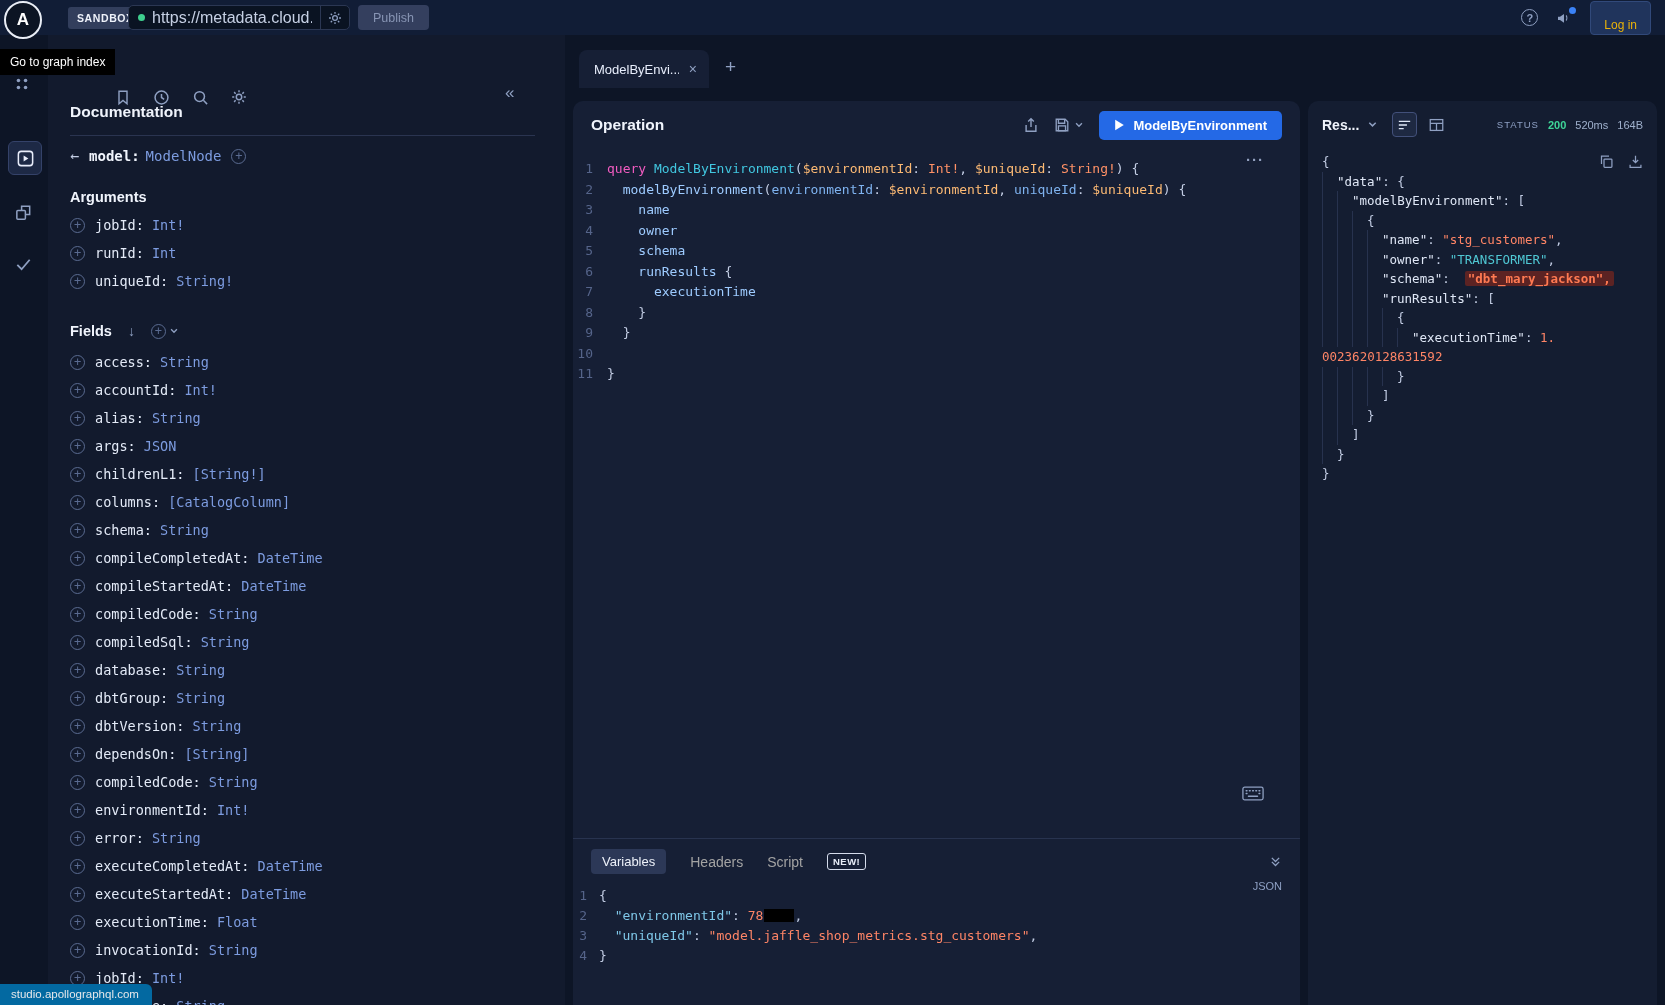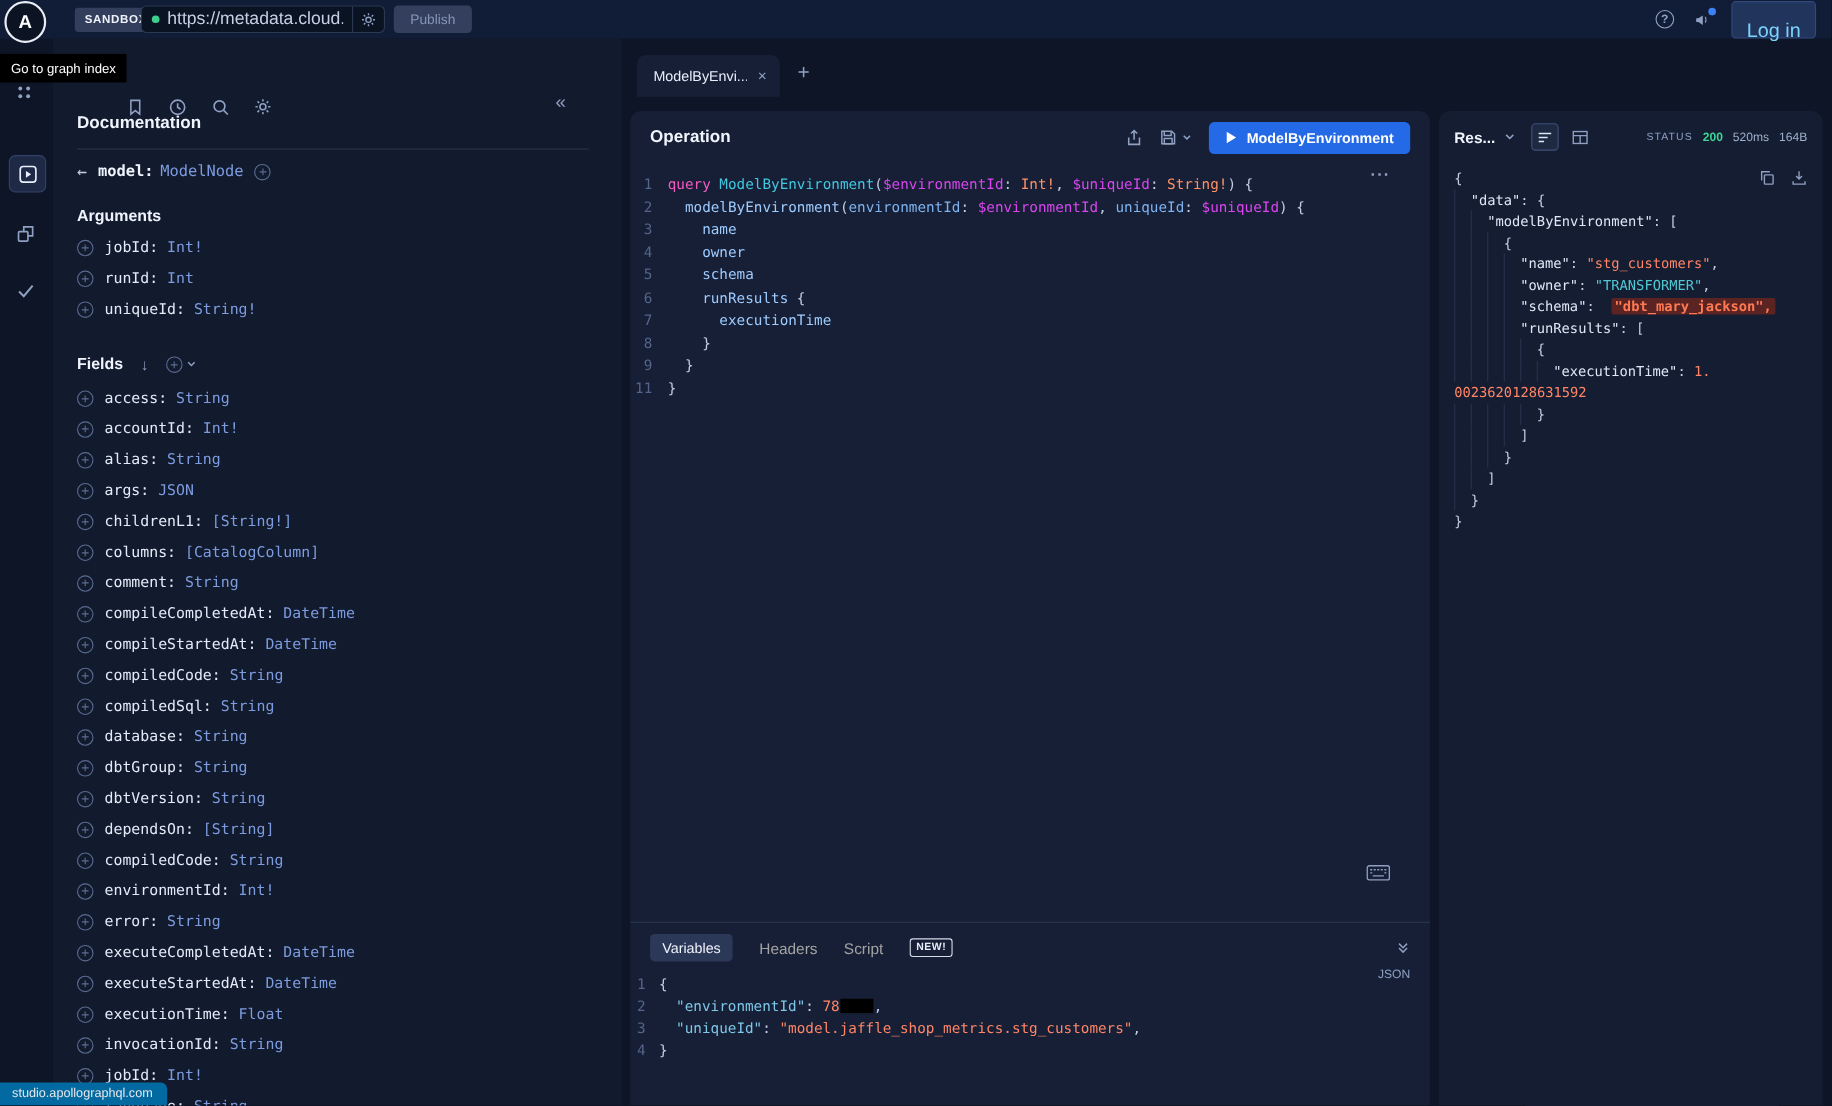--- a/index.html
+++ b/index.html
@@ -12,21 +12,21 @@
   .sandbox-chip{position:absolute;left:68px;top:7px;height:22px;background:#323e5c;color:#eef2fa;font-size:10.5px;font-weight:bold;letter-spacing:.6px;border-radius:3px;display:flex;align-items:center;padding:0 9px;}
   .url-chip{position:absolute;left:128px;top:5px;height:25px;background:#0a1322;border:1px solid #2b3753;border-radius:5px;display:flex;align-items:center;padding-left:9px;color:#c6d0e4;font-size:16px;}
   .green-dot{width:7px;height:7px;border-radius:50%;background:#3ecf8e;margin-right:7px;flex:none;}
   .url-text{max-width:160px;overflow:hidden;white-space:nowrap;}
   .url-gear{border-left:1px solid #2b3753;margin-left:8px;padding:0 7px;height:100%;display:flex;align-items:center;color:#8fa0c2;}
   .publish-btn{position:absolute;left:358px;top:5px;height:25px;background:#343f5e;color:#8794b3;border:none;border-radius:4px;font-size:12.5px;padding:0 15px;font-family:"Liberation Sans",sans-serif;}
   .topbar-right{position:absolute;right:14px;top:0;height:35px;display:flex;align-items:center;gap:17px;}
   .help-ic{width:17px;height:17px;border:1.4px solid #8fa0c2;border-radius:50%;color:#8fa0c2;font-size:11px;font-weight:bold;display:flex;align-items:center;justify-content:center;}
   .mega-wrap{position:relative;color:#8fa0c2;display:flex;}
   .notif-dot{position:absolute;right:-3px;top:-3px;width:7px;height:7px;border-radius:50%;background:#3b82f6;}
-  .login-btn{height:25px;background:#20345c;border:1px solid #31497a;color:#7dd3fc;border-radius:4px;font-size:18px;padding:16px 13px;font-family:"Liberation Sans",sans-serif;}
+  .login-btn{height:25px;background:#20345c;border:1px solid #31497a;color:#eab308;border-radius:4px;font-size:12px;padding:16px 13px;font-family:"Liberation Sans",sans-serif;}
 
   
   .rail{position:absolute;left:0;top:35px;width:48px;height:970px;background:#0d1526;}
   .rail-ic{position:absolute;left:14px;color:#8fa0c2;}
   .rail-sel{position:absolute;left:8px;top:106px;width:34px;height:34px;background:#1d2945;border:1px solid #344269;border-radius:6px;display:flex;align-items:center;justify-content:center;color:#e9eefb;}
 
   
   .docs{position:absolute;left:48px;top:35px;width:517px;height:970px;background:#121a2d;}
   .docs-toolbar{position:absolute;left:67px;top:48px;height:28px;display:flex;align-items:center;gap:22px;color:#8fa0c2;}
   .collapse-ic{position:absolute;left:457px;top:48px;color:#8fa0c2;font-size:17px;}
@@ -90,21 +90,21 @@
   .status-code{font-size:11px;font-weight:bold;color:#3ed598;}
   .status-meta{font-size:11px;color:#9fb0cc;}
   .resp-body{position:relative;padding:8px 0 0 14px;}
   .resp-actions{position:absolute;top:10px;right:14px;display:flex;gap:14px;color:#8fa0c2;}
   .r-line{display:flex;align-items:stretch;line-height:19.5px;font-family:"DejaVu Sans Mono",monospace;font-size:12.5px;}
   .ind-guide{flex:none;width:15px;border-left:1px solid #27324e;}
 
   
   .tk-kw{color:#f25cc1;}
   .tk-op{color:#41c7e0;}
-  .tk-var{color:#d946ef;text-align:right;}
+  .tk-var{color:#fdba74;text-align:right;}
   .tk-ty{color:#ff9166;}
   .tk-fd{color:#9ecbff;}
   .tk-ar{color:#7fb3f0;margin-top:16px;}
   .tk-pn{color:#c3cde4;}
   .tk-key{color:#dfe7f6;}
   .tk-so{color:#ff8566;}
   .tk-st{color:#4fc8d4;}
   .tk-nm{color:#ff8566;}
   .tk-vk{color:#7fc7e8;}
   .tk-hl{background:#5c2323;color:#ff7a52;font-weight:bold;border-radius:2px;padding:0 3px;}
@@ -260,21 +260,21 @@
       <div class="doc-row">
         <span class="plus-ic">+</span>
         <span><span class="doc-name">childrenL1:</span><span class="doc-type"> [String!]</span></span>
       </div>
       <div class="doc-row">
         <span class="plus-ic">+</span>
         <span><span class="doc-name">columns:</span><span class="doc-type"> [CatalogColumn]</span></span>
       </div>
       <div class="doc-row">
         <span class="plus-ic">+</span>
-        <span><span class="doc-name">comment:</span><span class="doc-type"> String</span></span>
+        <span><span class="doc-name">schema:</span><span class="doc-type"> String</span></span>
       </div>
       <div class="doc-row">
         <span class="plus-ic">+</span>
         <span><span class="doc-name">compileCompletedAt:</span><span class="doc-type"> DateTime</span></span>
       </div>
       <div class="doc-row">
         <span class="plus-ic">+</span>
         <span><span class="doc-name">compileStartedAt:</span><span class="doc-type"> DateTime</span></span>
       </div>
       <div class="doc-row">
@@ -409,20 +409,24 @@
       </div>
       <div class="code-row">
         <span class="gutter">8</span>
         <span class="code-text"><span class="tk-pn">    }</span></span>
       </div>
       <div class="code-row">
         <span class="gutter">9</span>
         <span class="code-text"><span class="tk-pn">  }</span></span>
       </div>
       <div class="code-row">
+        <span class="gutter">10</span>
+        <span class="code-text"></span>
+      </div>
+      <div class="code-row">
         <span class="gutter">11</span>
         <span class="code-text"><span class="tk-pn">}</span></span>
       </div>
     </div>
   <span class="op-ellipsis">···</span>
   <span class="kbd-ic">
     <svg width="22" height="15" viewBox="0 0 24 16" fill="none" stroke="currentColor" stroke-width="1.4">
         <rect x="1" y="1" width="22" height="14" rx="2"></rect>
         <path d="M4.5 5h1M8 5h1M11.5 5h1M15 5h1M18.5 5h1M4.5 8h1M18.5 8h1M7 11h10" stroke-linecap="round"></path>
       </svg>

